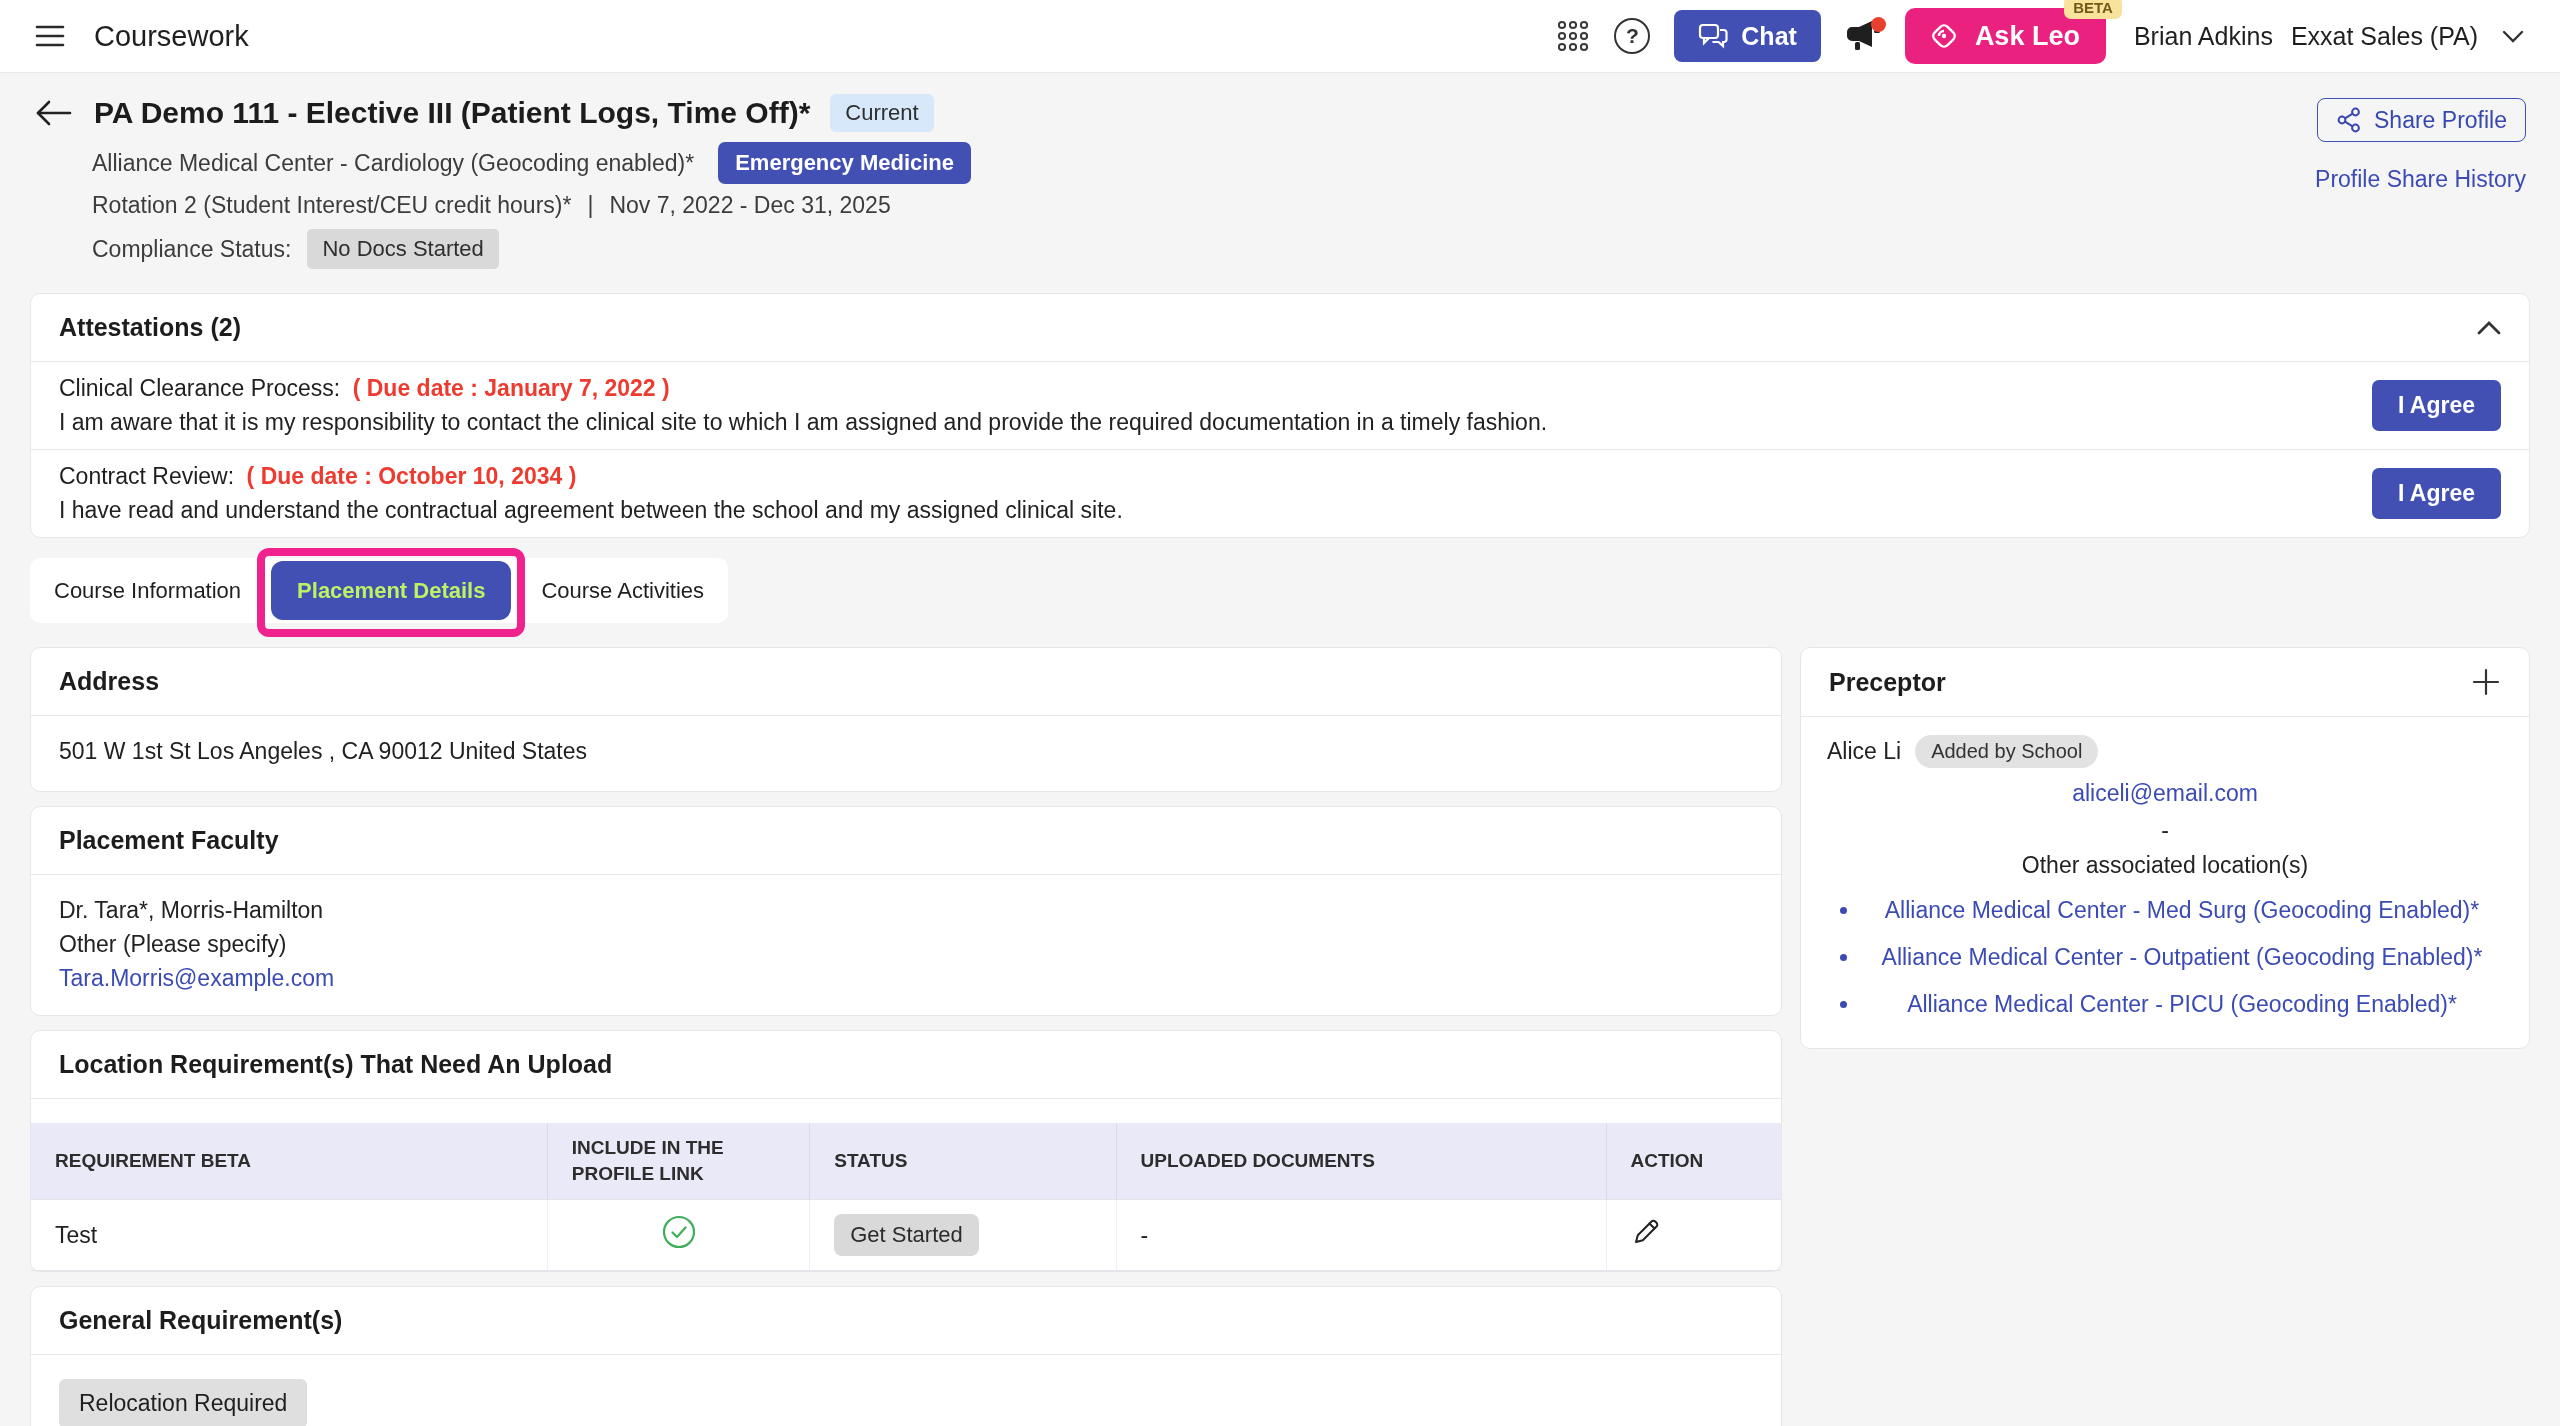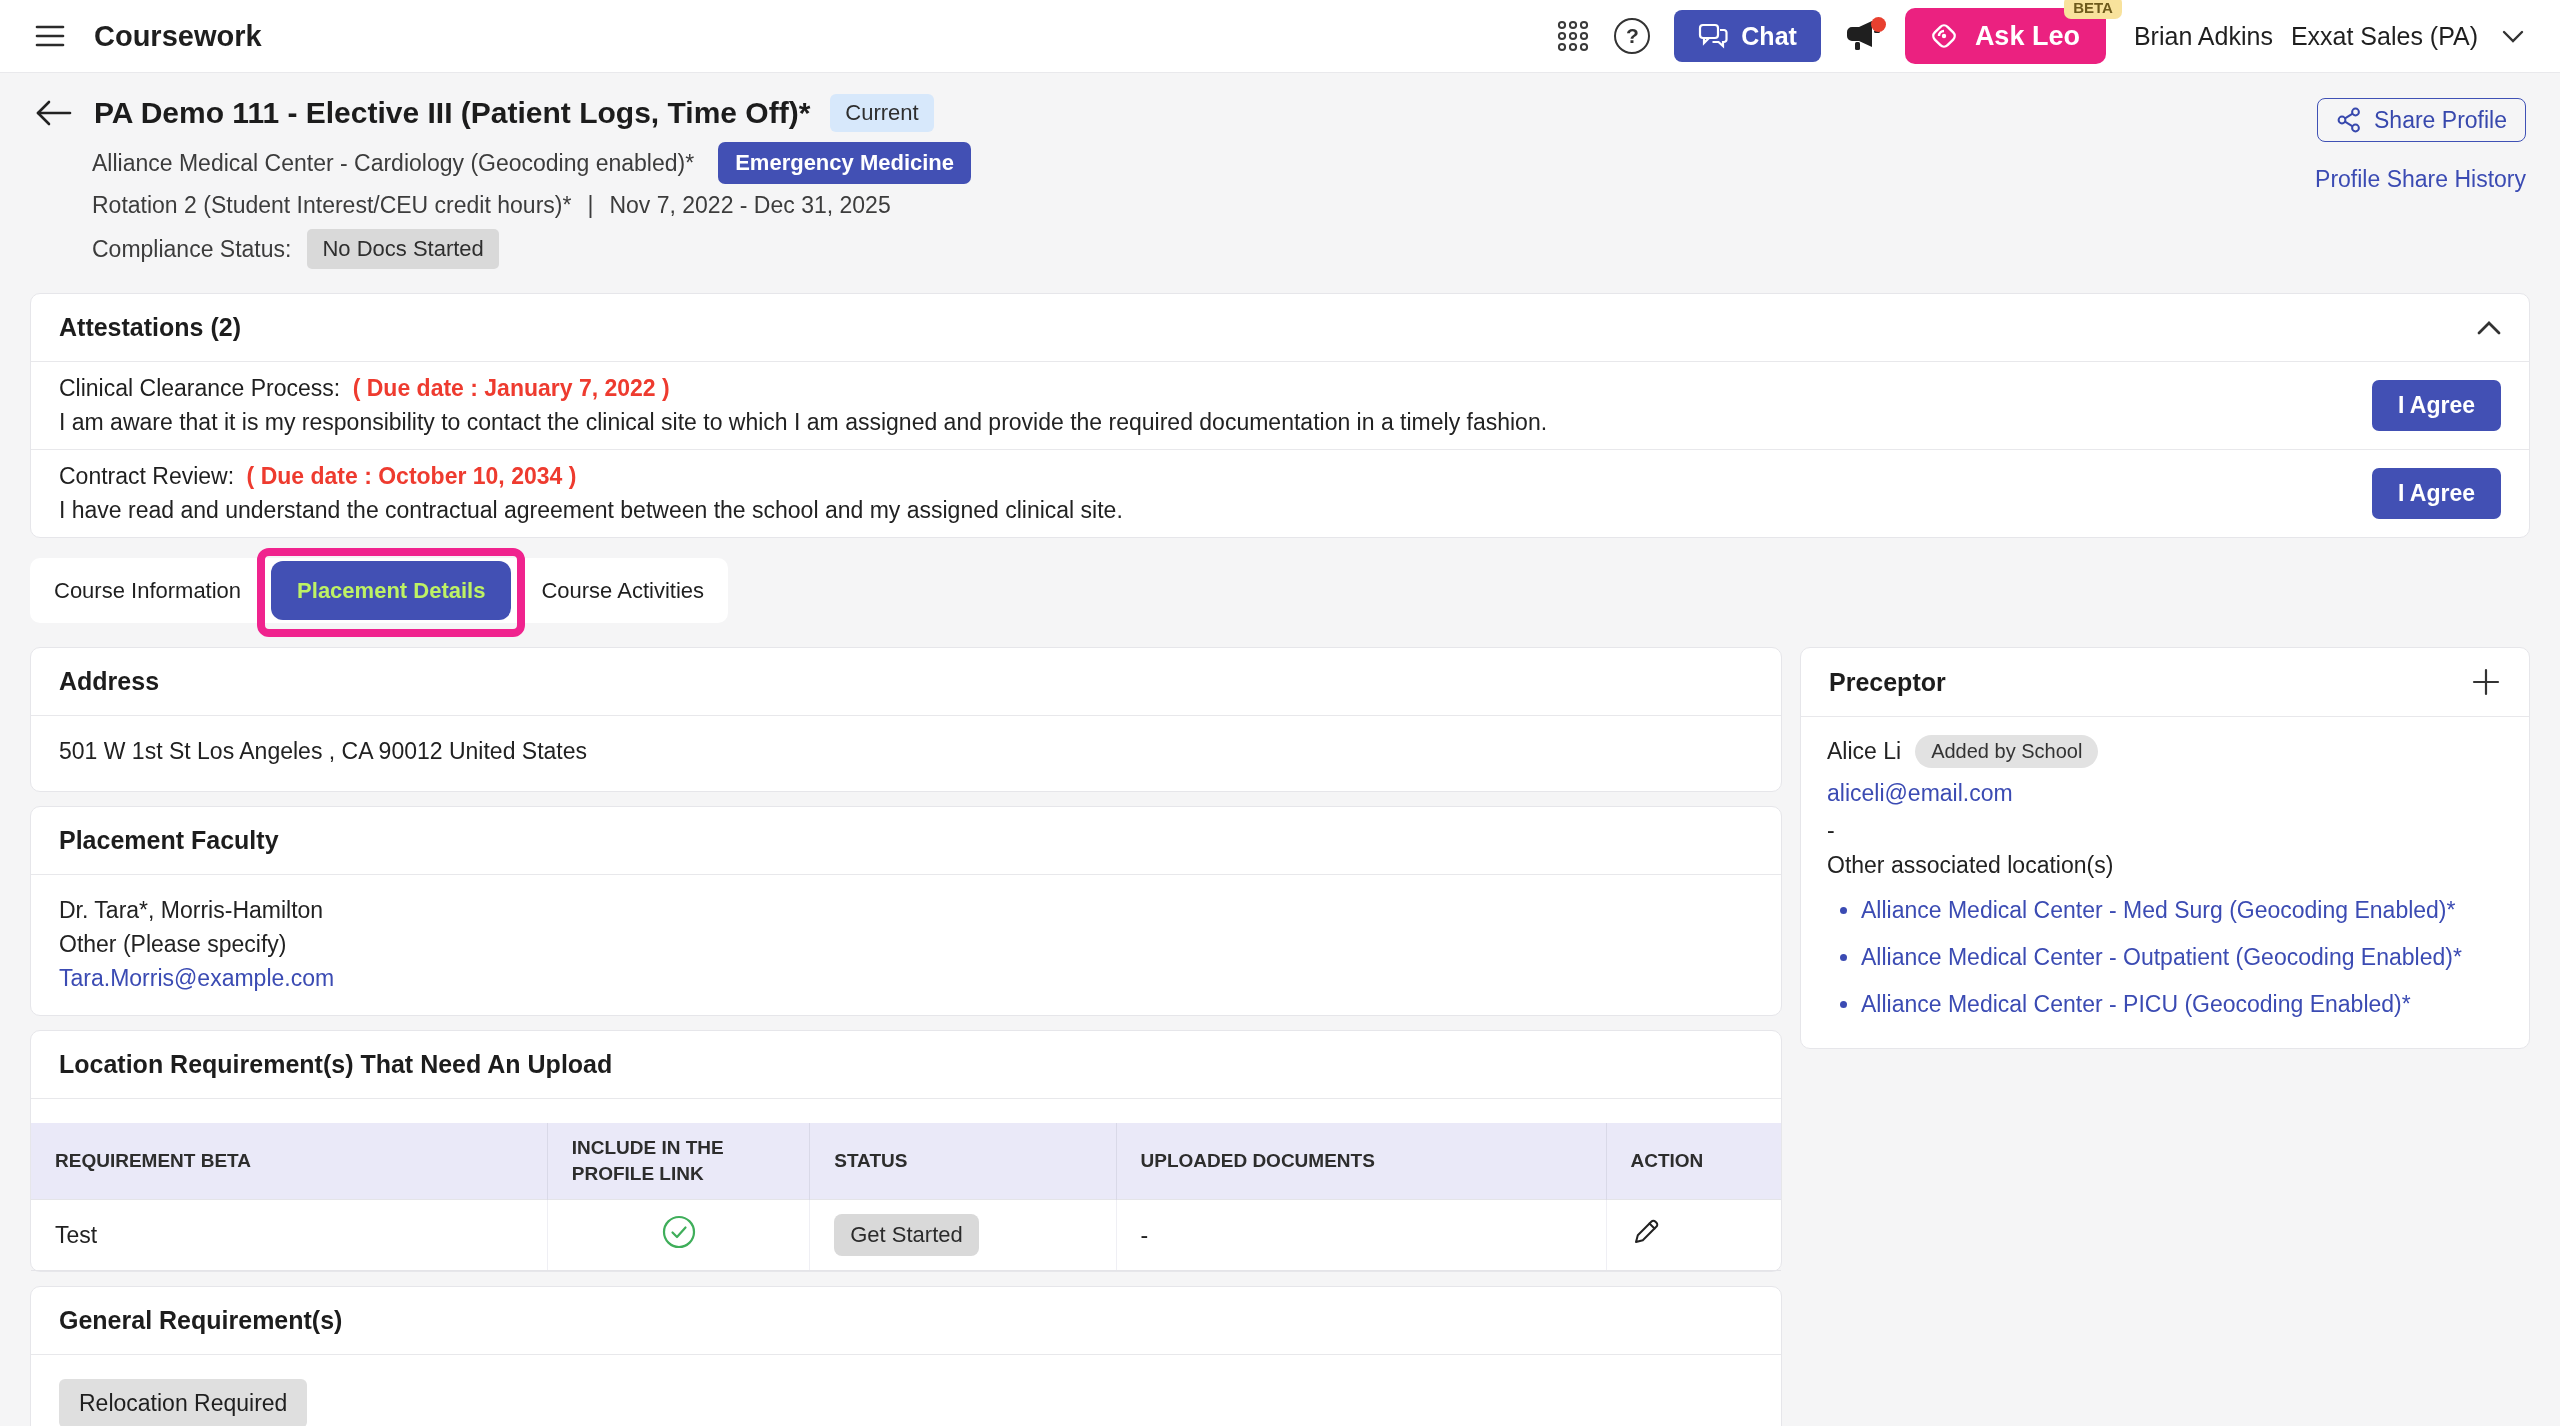--- a/index.html
+++ b/index.html
@@ -3,21 +3,21 @@
 <meta charset="utf-8">
 <style>
   * { margin:0; padding:0; box-sizing:border-box; }
   html,body { width:2560px; height:1426px; }
   body { background:#F5F5F6; font-family:"Liberation Sans", sans-serif; color:#212121; overflow:hidden; }
   button { font-family:inherit; border:none; cursor:pointer; background:none; }
 
   
   .topbar { height:72px; background:#fff; display:flex; align-items:center; padding:0 36px 0 34px; box-shadow:0 1px 0 #e9e9ec; position:relative; z-index:5; }
   .hamburger { display:flex; align-items:center; cursor:pointer; }
-  .topbar-title { font-size:29px; font-weight:700; color:#1f1f1f; margin-left:28px; }
+  .topbar-title { font-size:29px; font-weight:400; color:#1f1f1f; margin-left:28px; }
   .topbar-right { margin-left:auto; display:flex; align-items:center; gap:24px; }
   .icon-btn { display:flex; align-items:center; justify-content:center; cursor:pointer; }
   .help-circle { width:36px; height:36px; border:2.4px solid #333; border-radius:50%; display:flex; align-items:center; justify-content:center; font-size:21px; font-weight:700; color:#333; }
   .chat-btn { display:flex; align-items:center; gap:13px; background:#4250B4; color:#fff; height:52px; padding:0 24px; border-radius:8px; font-size:25px; font-weight:600; }
   .mega-wrap { position:relative; }
   .mega-dot { position:absolute; top:-3px; right:-5px; width:15px; height:15px; background:#E8402F; border-radius:50%; }
   .askleo-btn { position:relative; display:flex; align-items:center; gap:14px; background:#EB2180; color:#fff; height:56px; padding:0 26px 0 22px; border-radius:10px; font-size:27px; font-weight:700; }
   .beta-badge { position:absolute; top:-12px; right:-16px; background:#F8E29C; color:#6e5a1b; font-size:15px; font-weight:700; padding:3px 9px; border-radius:7px; }
   .user-name,.org-name { font-size:25px; color:#1f1f1f; white-space:nowrap; }
   .user-name { margin-left:4px; }
@@ -70,21 +70,21 @@
   .req-table td { padding:14px 24px; font-size:23px; color:#222; border-top:1px solid #E4E4E8; border-bottom:1px solid #E4E4E8; border-left:1px solid #EFEFF4; }
   .req-table th:first-child,.req-table td:first-child { border-left:none; }
   .c-name  { width:29.5%; } .c-inc { width:15%; } .c-status { width:17.5%; } .c-docs { width:28%; } .c-action { width:10%; }
   .cell-center { text-align:center; }
   .status-chip { display:inline-block; background:#D9D9D9; padding:8px 16px; font-size:22px; border-radius:8px; color:#2b2b2b; }
 
   .gr-body { padding:24px 28px 56px; }
   .chip-lg { display:inline-block; background:#DFDFDF; padding:11px 20px; font-size:23px; border-radius:6px; color:#1f1f1f; }
 
   
-  .prec-body { padding:18px 26px 28px; font-size:23px; color:#222; }
+  .prec-body { padding:18px 26px 28px; font-size:23px; color:#222;text-align:center; }
   .prec-name-row { display:flex; align-items:center; gap:14px; }
   .pill { background:#E2E2E2; border-radius:999px; padding:5px 16px; font-size:20px; color:#333; }
   .prec-email { display:inline-block; margin-top:12px; }
   .prec-dash { margin-top:10px; }
   .prec-label { margin-top:8px; }
   .prec-list { margin:8px 0 0 0; padding-left:34px; color:#3B4BB3; }
   .prec-list li { margin-top:15px; line-height:32px; }
   .prec-list a { color:#3B4BB3; text-decoration:none; cursor:pointer; }
 
   svg { display:block; }

